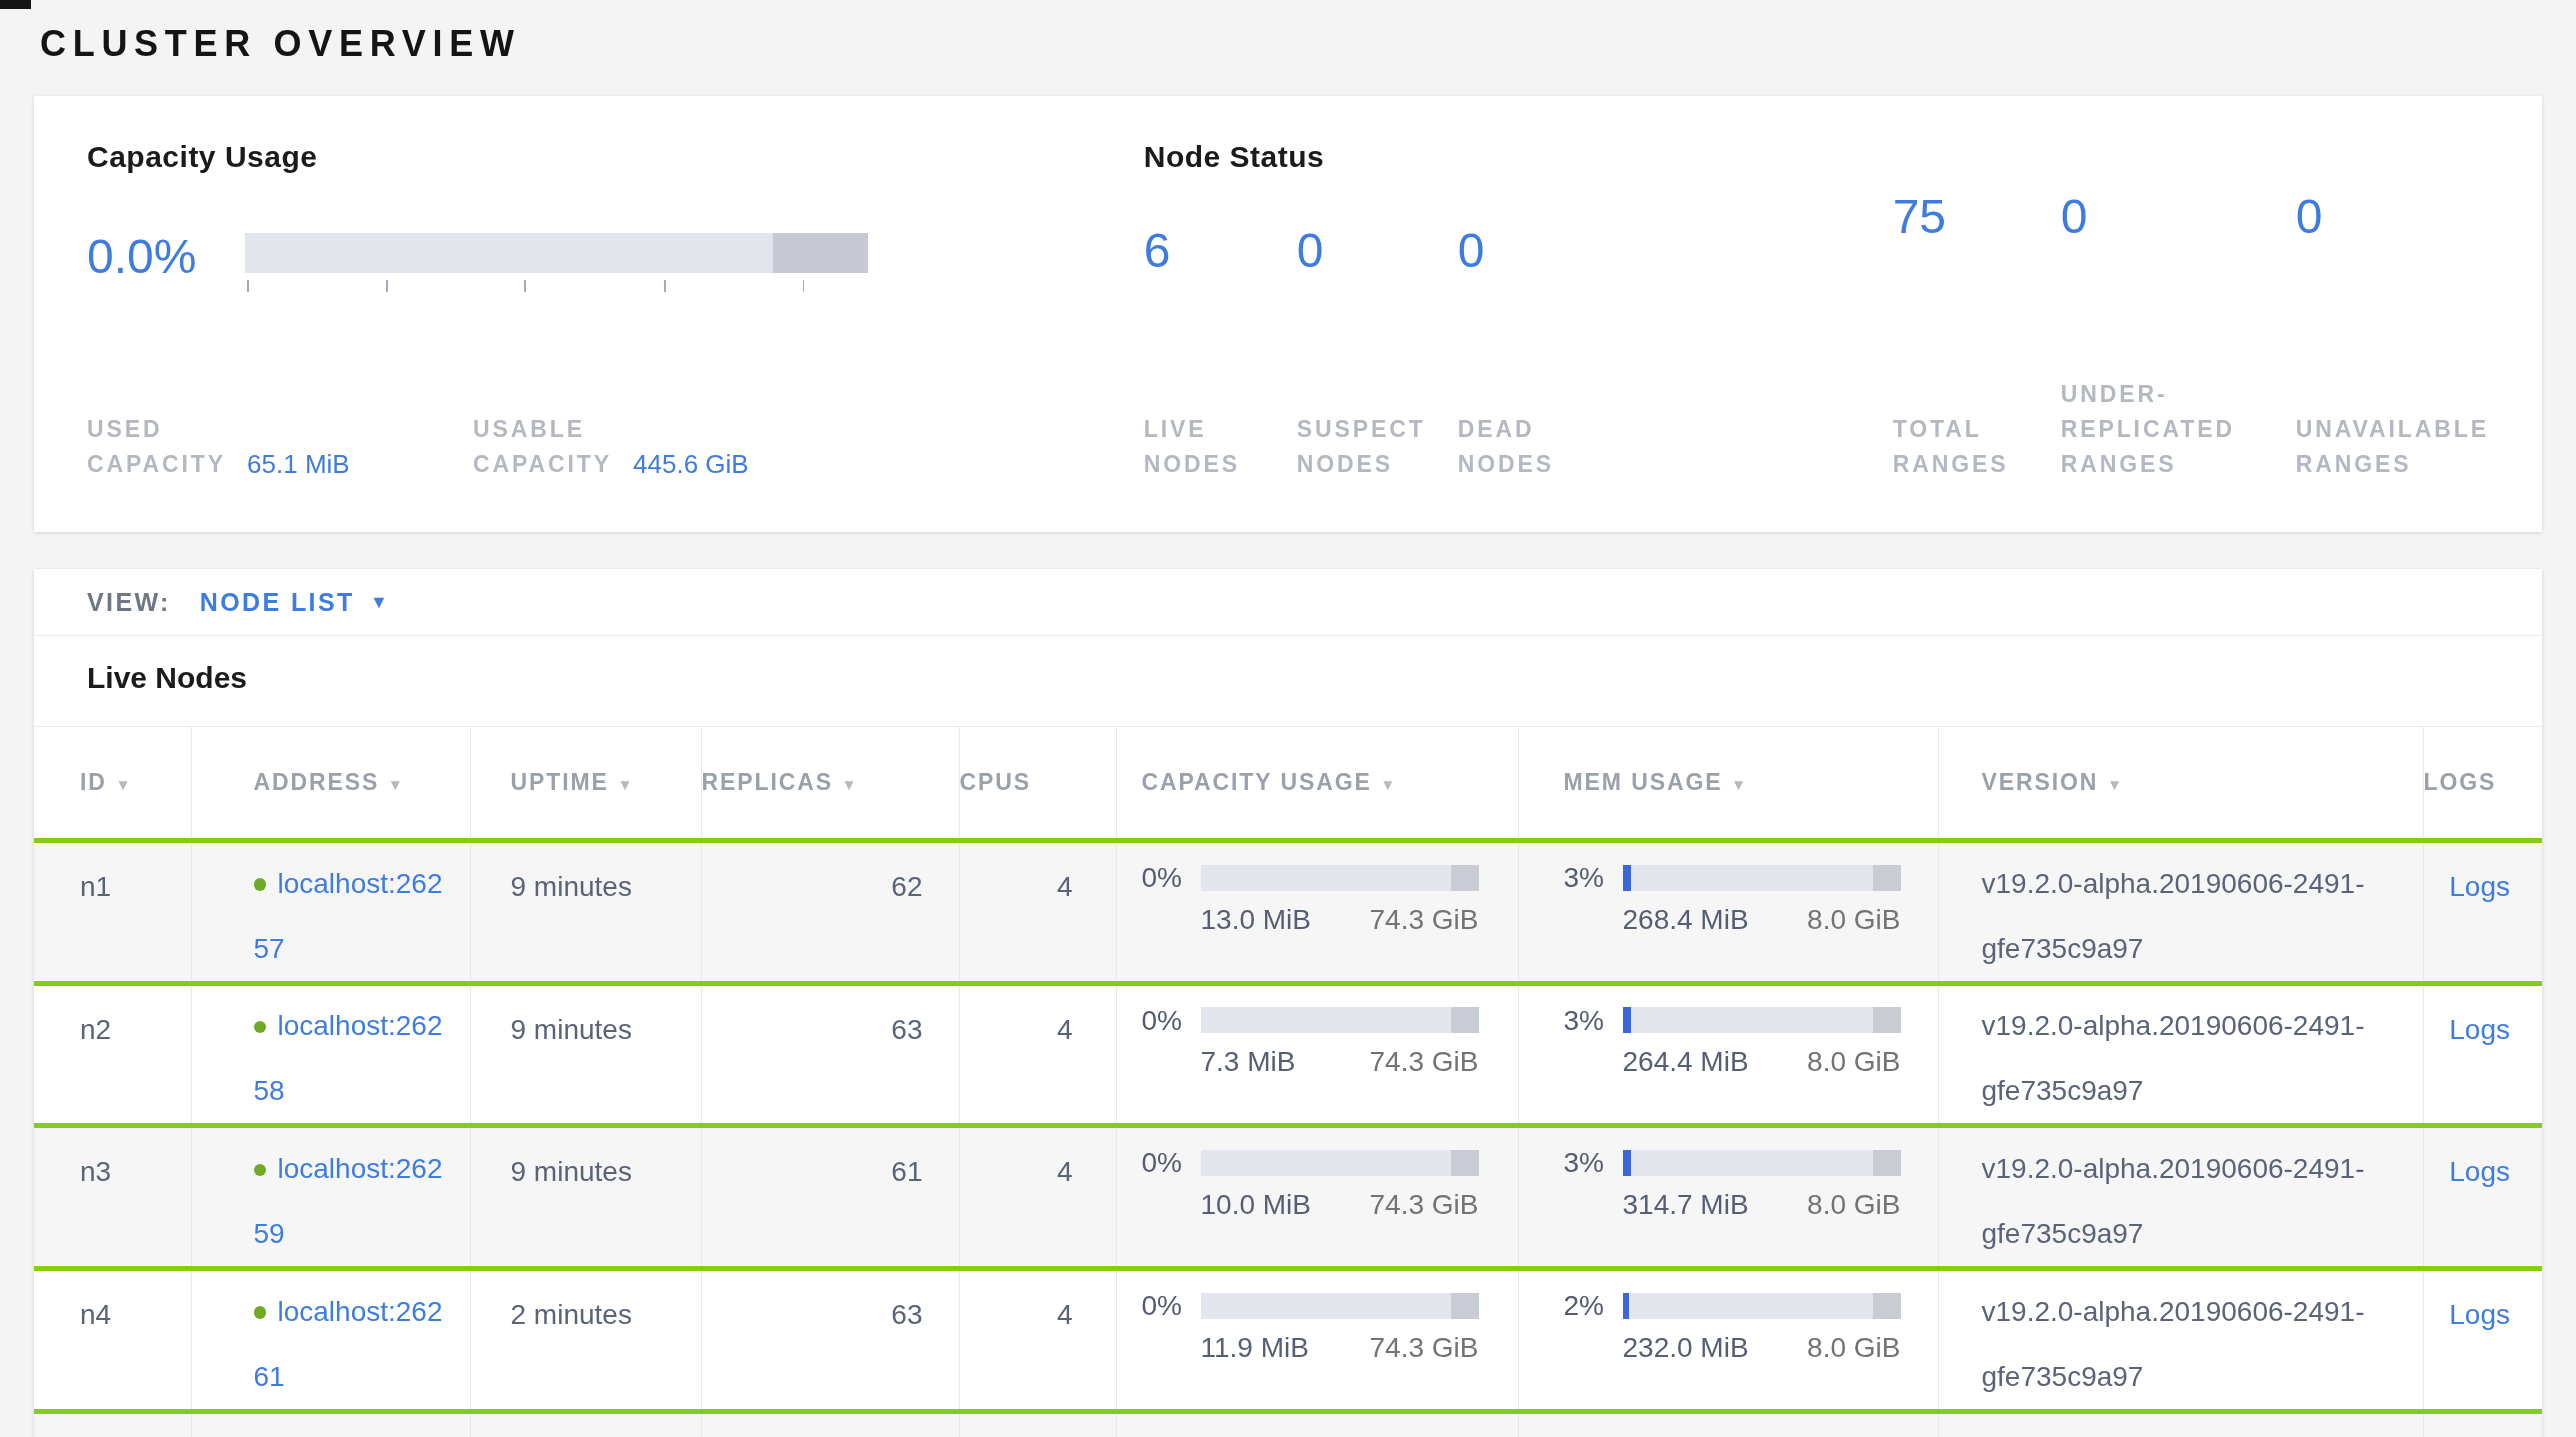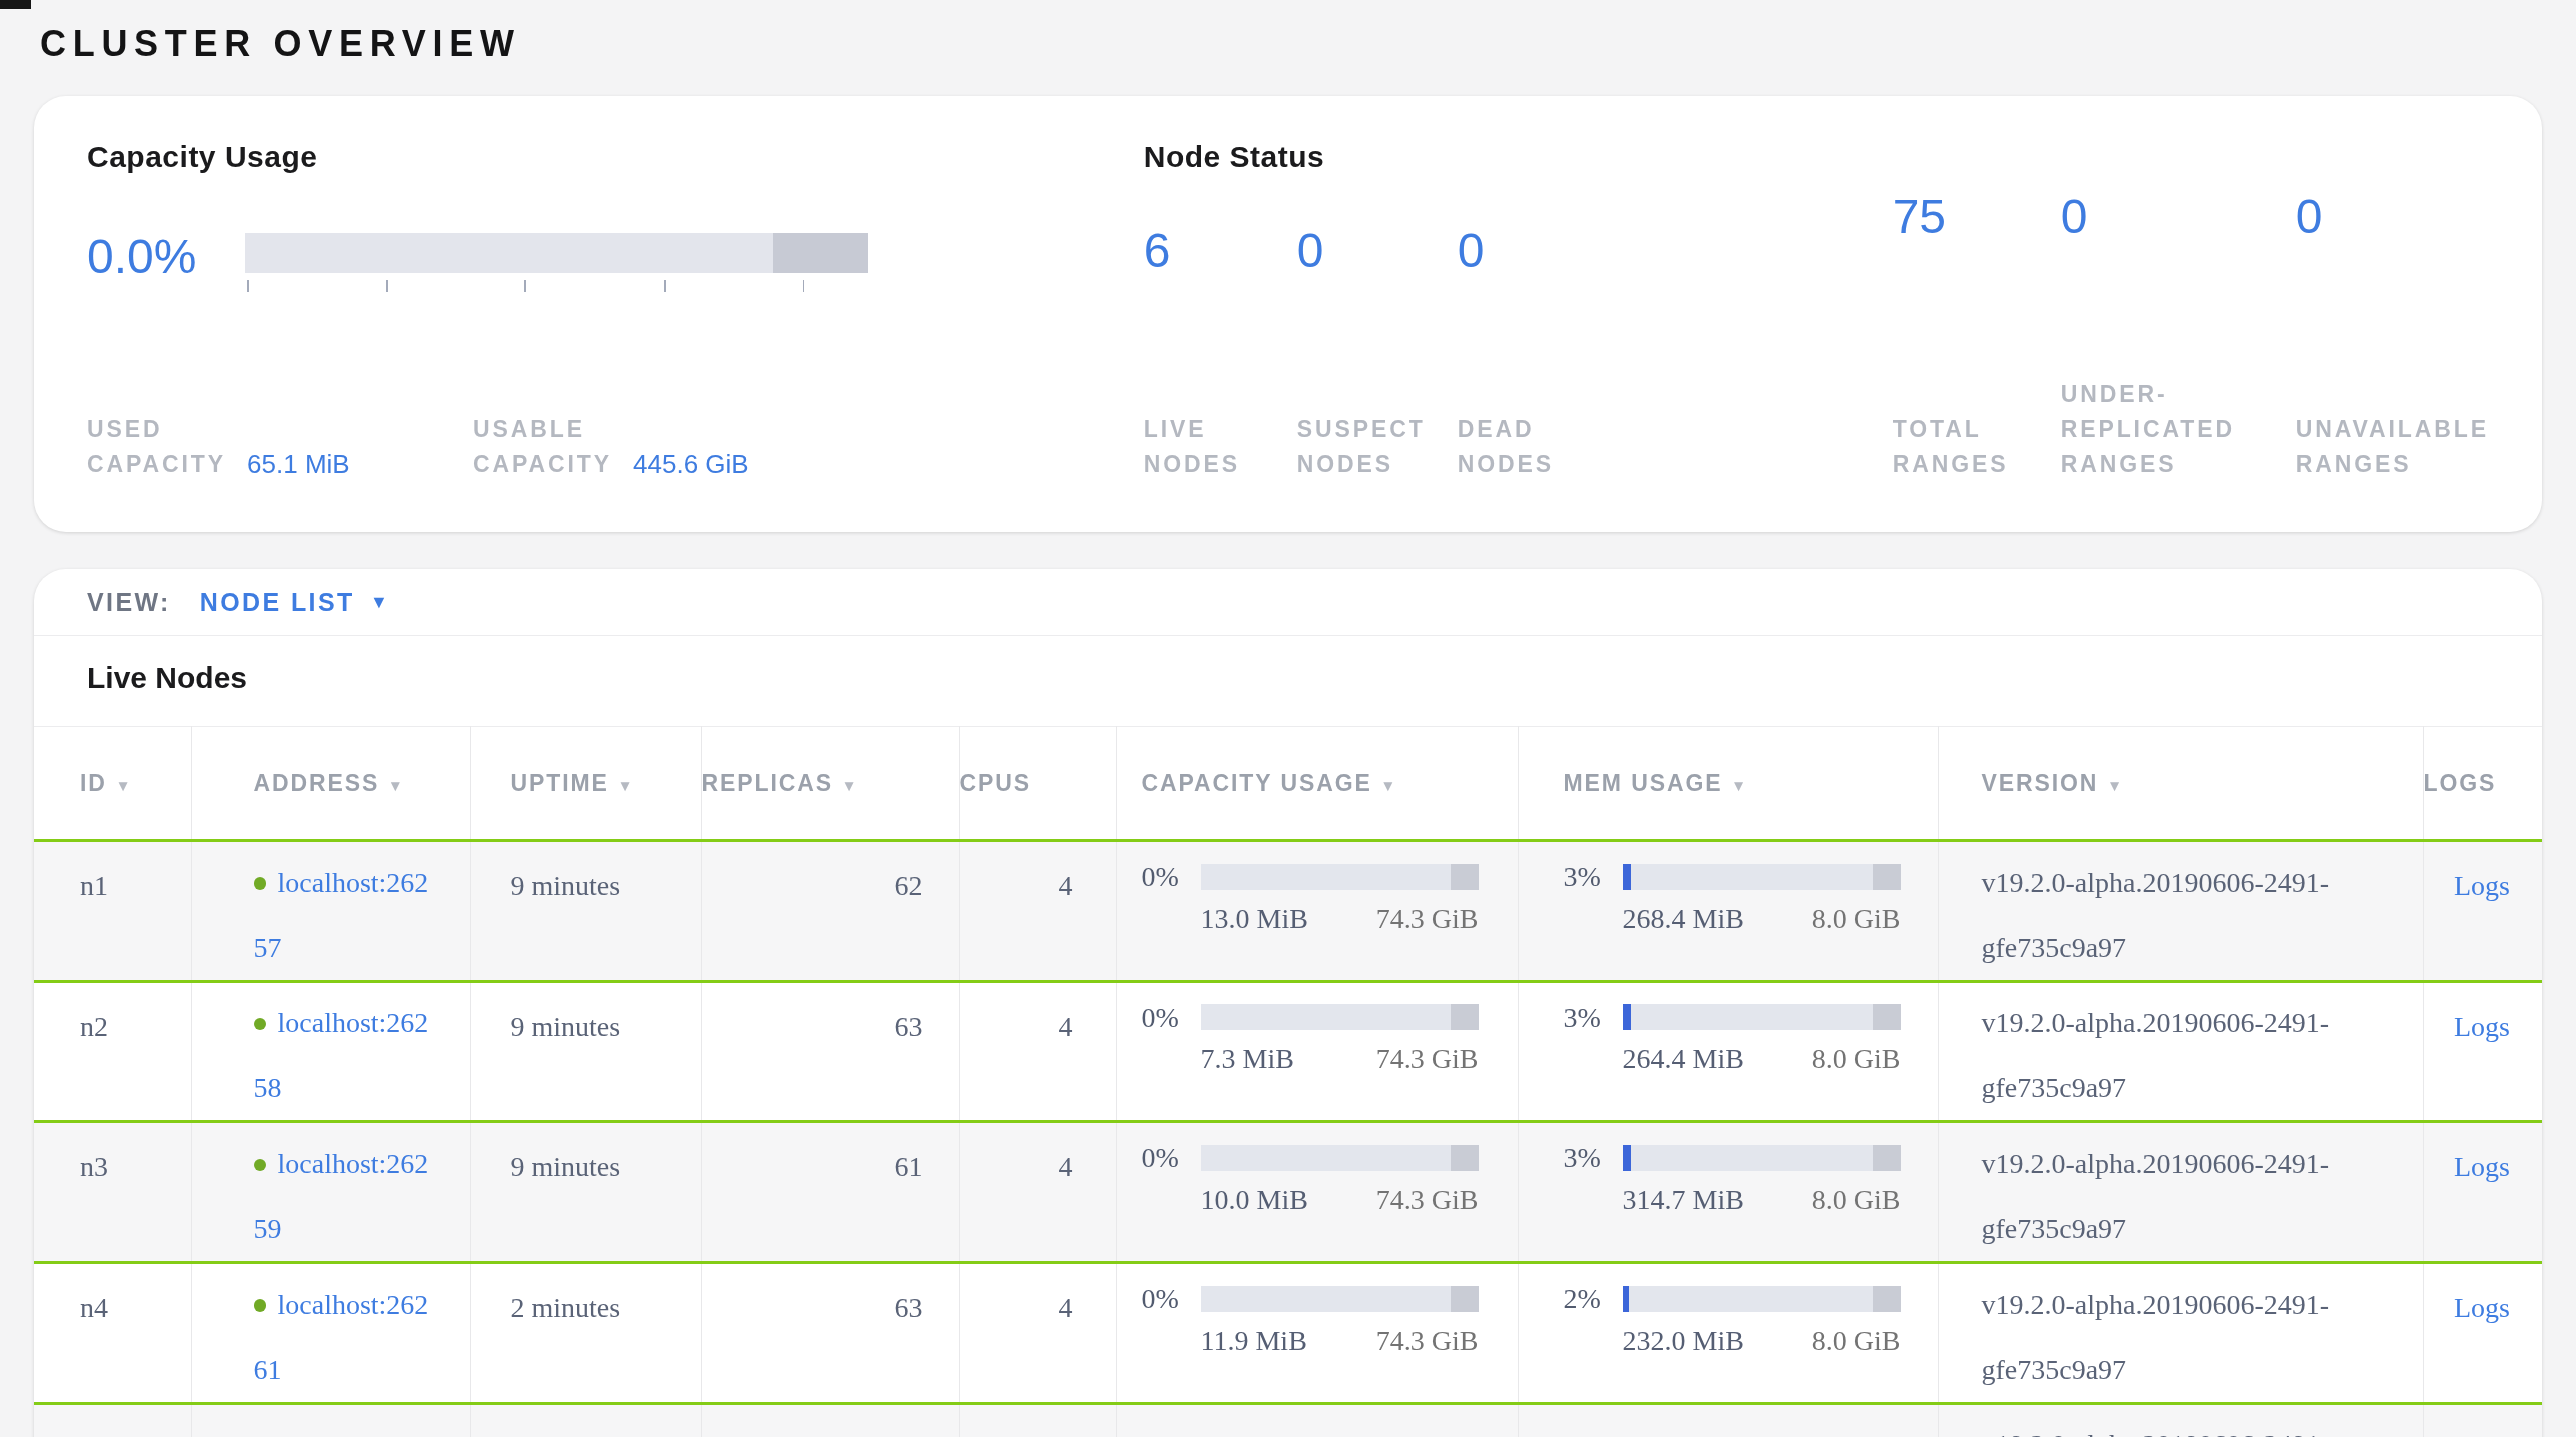--- a/index.html
+++ b/index.html
@@ -18,21 +18,20 @@
     padding:23px 40px 0 40px;
     font-size:36px; font-weight:600; letter-spacing:6.7px;
     color:#141415;
     height:96px;
   }
 
   
   .card {
     background:#ffffff;
     box-shadow:0 1px 3.8px rgba(0,0,0,0.14);
-    border-radius:32px;
   }
   .summary-card {
     height:436px;
     display:flex;
     padding:44px 53px 50px 53px;
   }
   .summary-section { display:flex; flex-direction:column; }
   .sec-capacity { width:1095px; }
   .sec-nodes    { width:776px;  }
   .sec-repl     { flex:1; }
@@ -83,21 +82,21 @@
   table.nodes-table { width:100%; border-collapse:collapse; table-layout:fixed; border-top:1px solid #ececee; }
   .col-0{width:157px}.col-1{width:279px}.col-2{width:231px}.col-3{width:258px}
   .col-4{width:157px}.col-5{width:402px}.col-6{width:420px}.col-7{width:485px}.col-8{width:130px}
   .nodes-table th {
     height:96px; vertical-align:middle;
     font-size:23px; letter-spacing:1.9px; font-weight:600; color:#9ba1ab;
     text-align:left; white-space:nowrap;
   }
   .nodes-table th, .nodes-table td { overflow:hidden; }
   .nodes-table th + th, .nodes-table td + td { border-left:1px solid #e8e8ea; }
-  .nodes-table tbody td { border-top:3px solid #84cc16;font-family:Liberation Serif, serif; }
+  .nodes-table tbody td { border-top:5px solid #84cc16; }
   .nodes-table tr { height:114px;margin-left:18px; }
   .nodes-table tr.odd  { background:#f6f6f7; }
   .nodes-table tr.even { background:#ffffff; }
   .sort-arrow { font-size:15.3px; color:#b6bac2; margin-left:8.6px; }
 
   .th-id, .c-id   { padding-left:46px; }
   .th-addr,.c-addr{ padding-left:62px; }
   .th-up,  .c-up  { padding-left:40px; }
   .th-rep, .c-rep { text-align:right; padding-right:36px; }
   .th-cpu, .c-cpu { text-align:right; padding-right:43px; }

